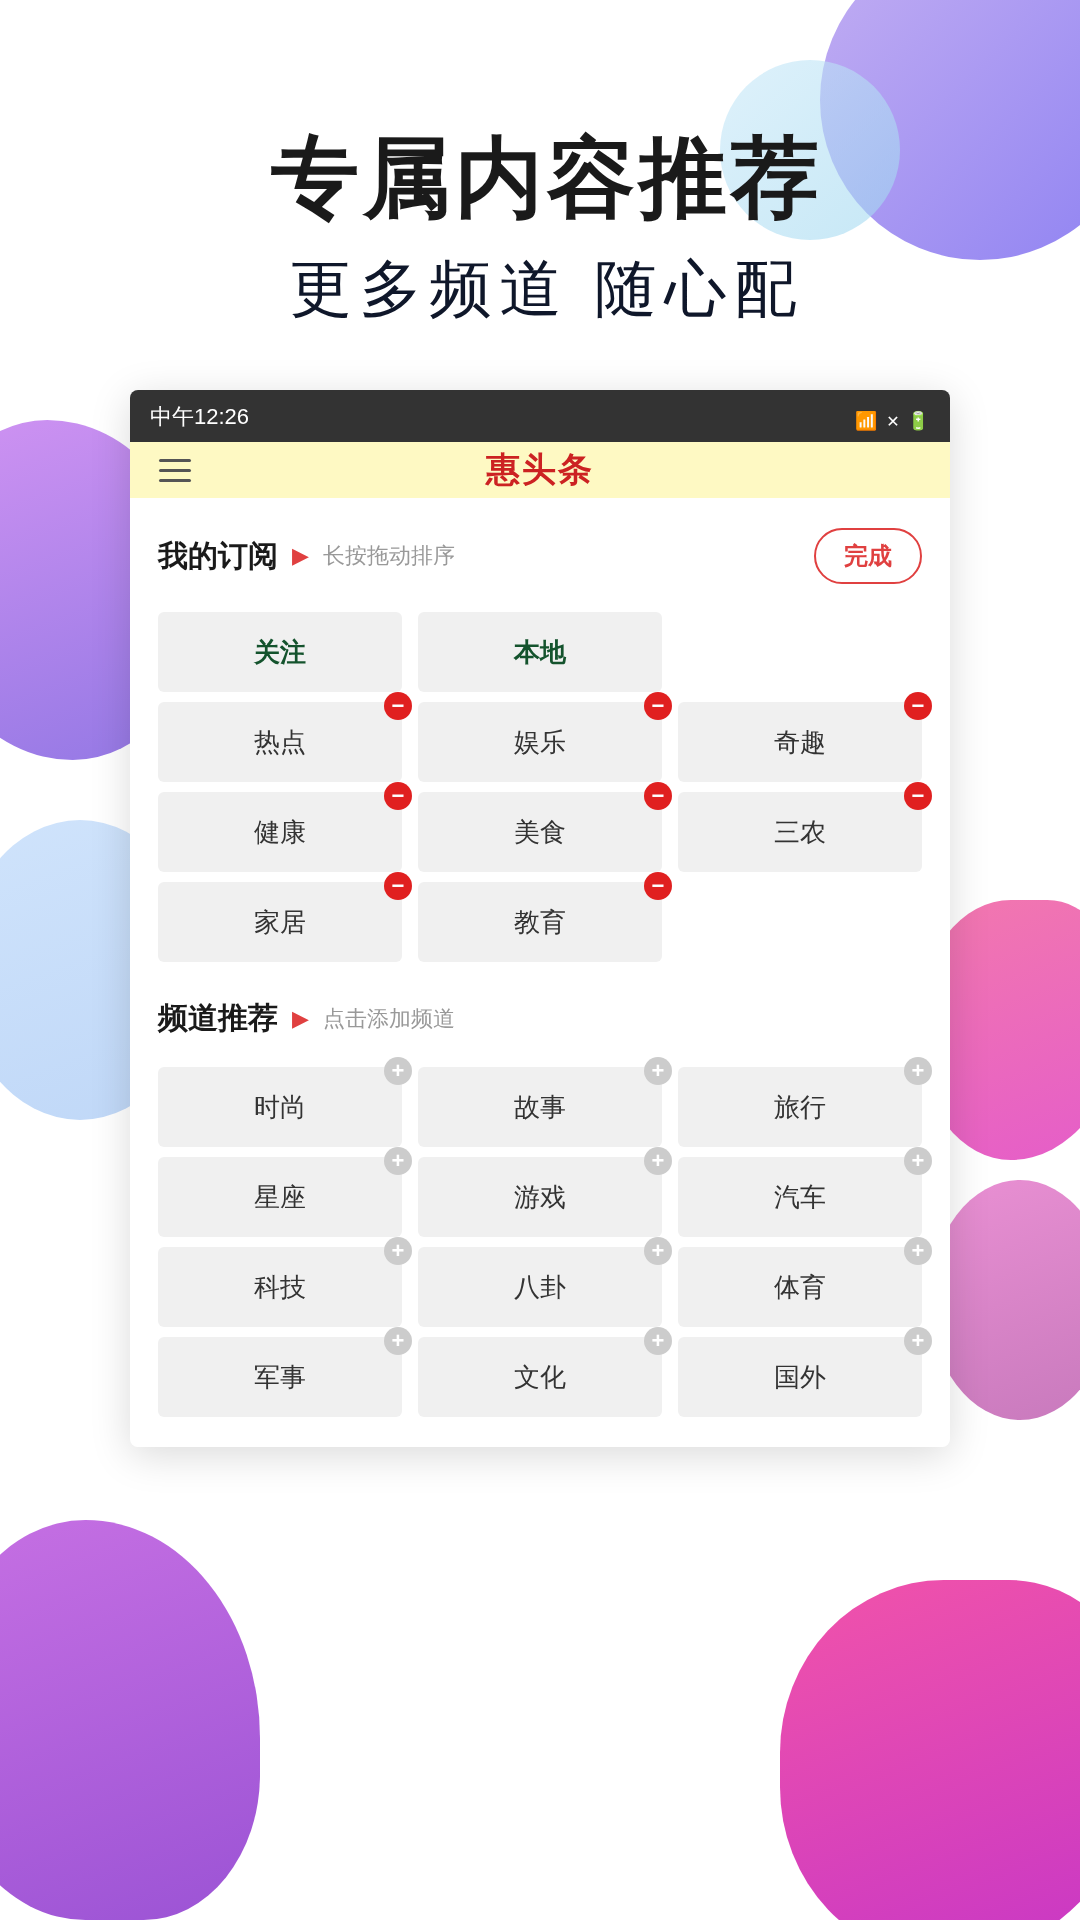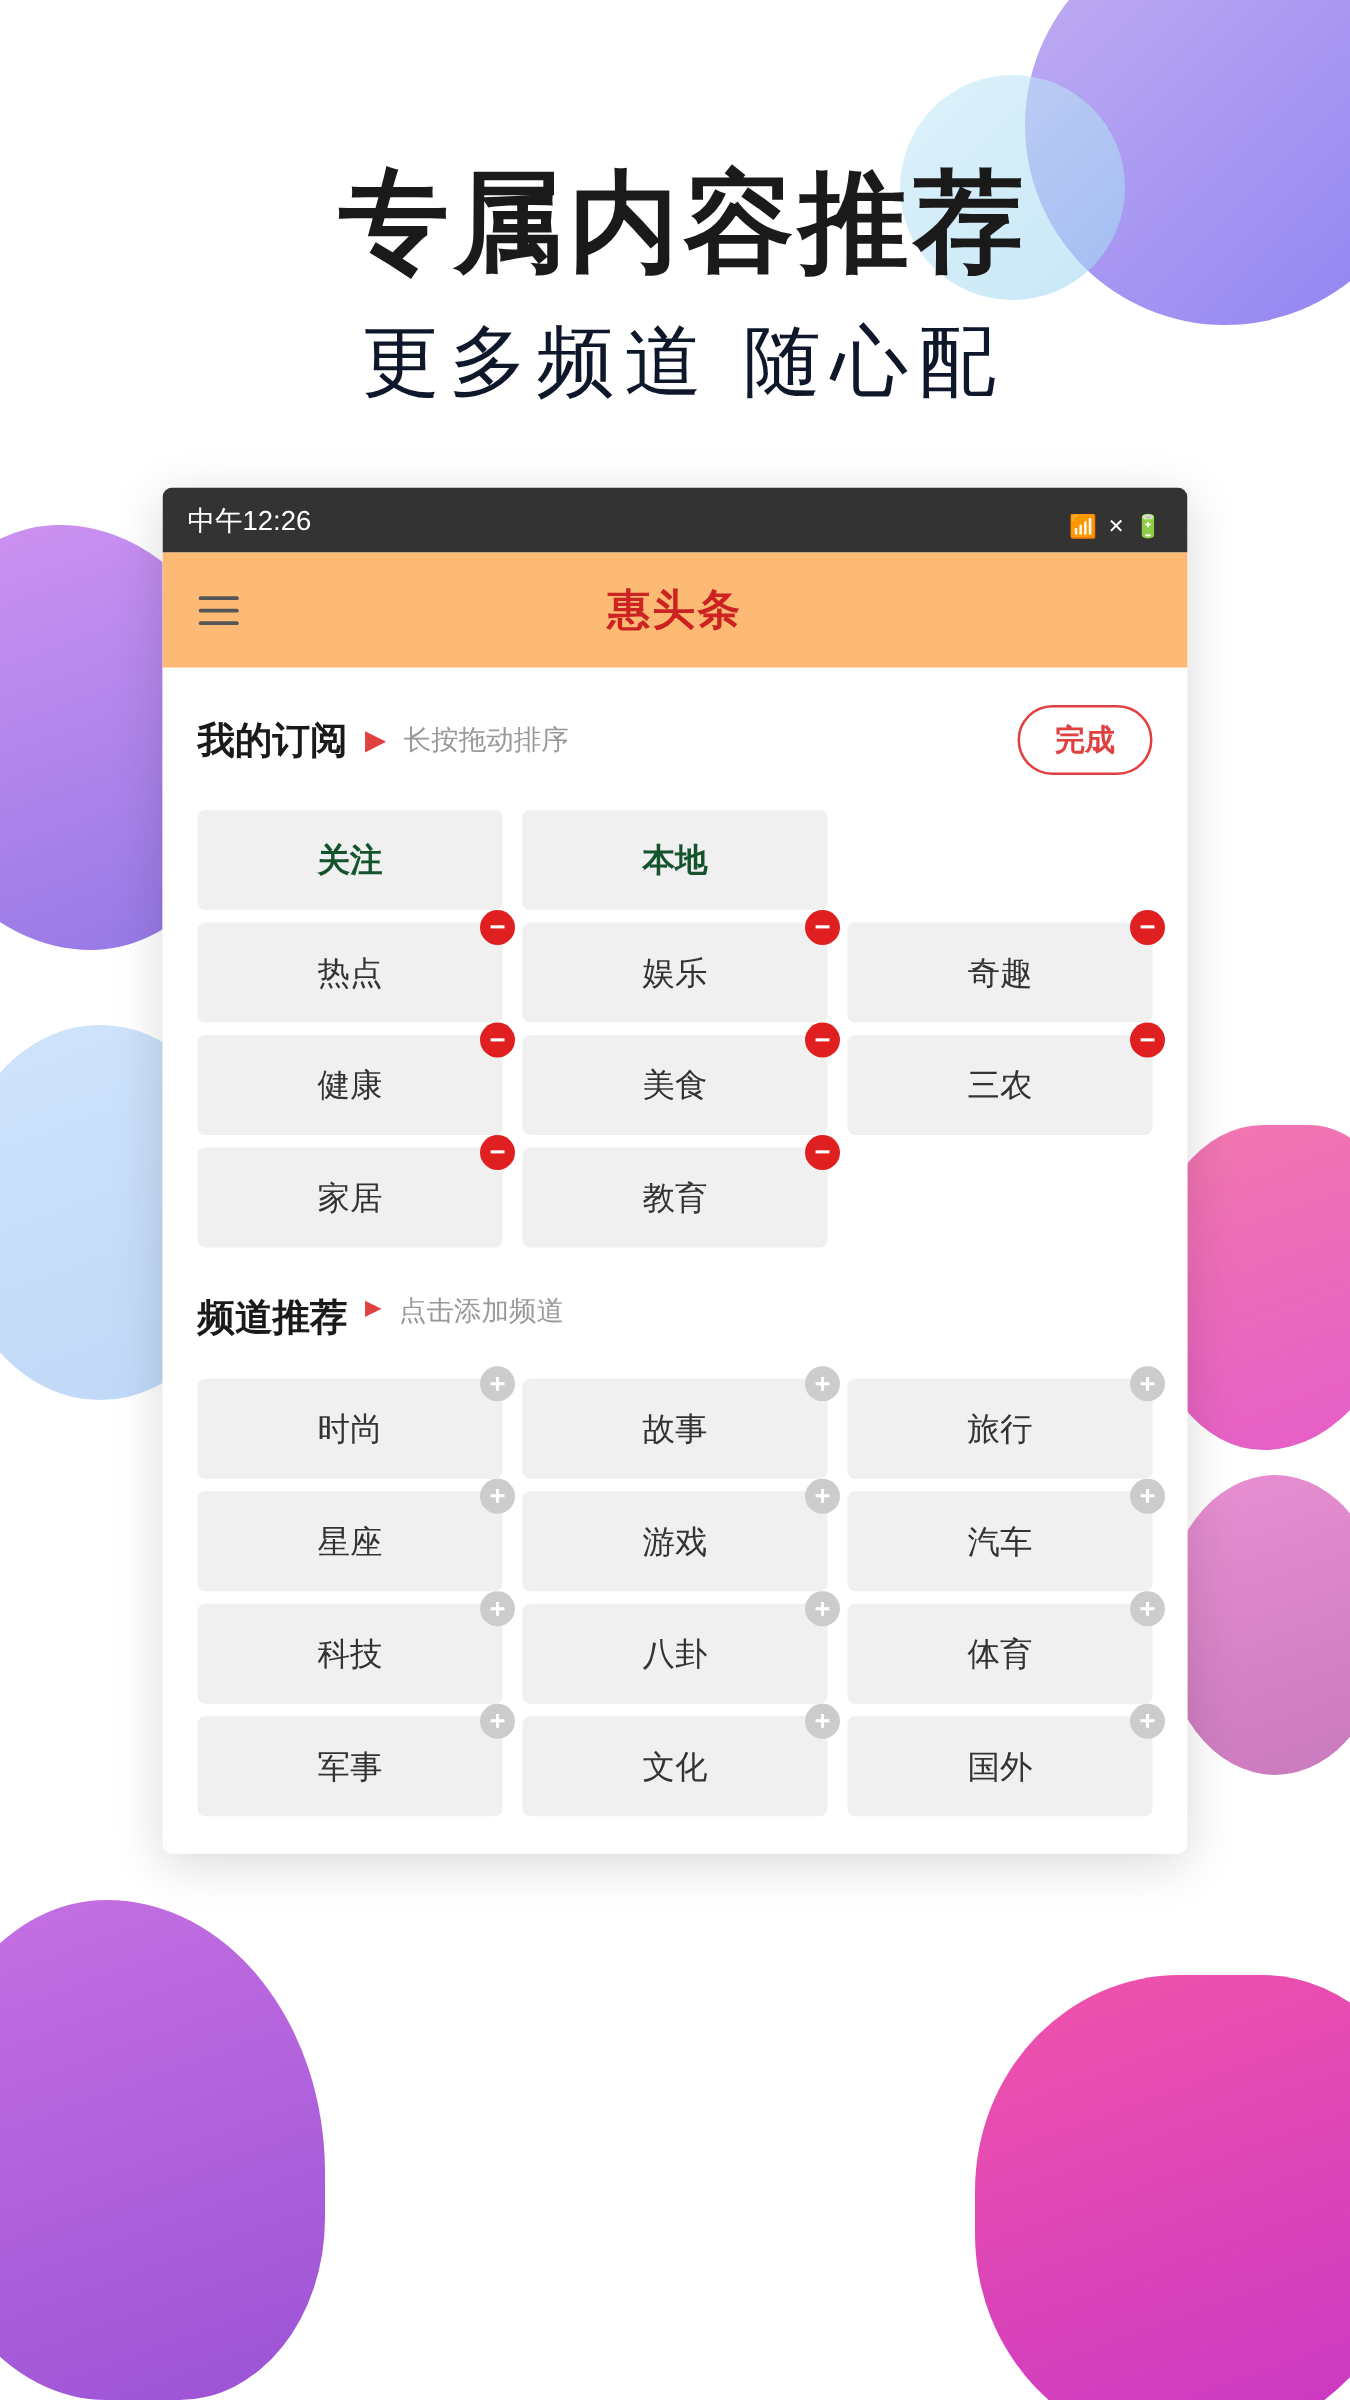--- a/index.html
+++ b/index.html
@@ -118,25 +118,25 @@
       display: flex;
       justify-content: space-between;
       align-items: flex-end;
       height: 52px;
     }
     .status-time { font-size: 22px; font-weight: 500; }
     .status-icons { display: flex; align-items: center; gap: 8px; font-size: 18px; }
 
     
     .app-header {
-      background: #fdba74;
+      background: #fef9c3;
       display: flex;
       align-items: center;
       justify-content: center;
-      height: 92px;
+      height: 56px;
       position: relative;
     }
     .menu-icon {
       position: absolute;
       left: 20px;
       width: 50px; height: 50px;
       display: flex; flex-direction: column; justify-content: center; align-items: center; gap: 7px;
     }
     .menu-line { width: 32px; height: 3px; background: #555; border-radius: 2px; }
     .app-logo {
@@ -239,24 +239,23 @@
       line-height: 1;
     }
 
     
     .recommend-section {
       margin-top: 36px;
     }
 
     .section-header-2 {
       display: flex;
-      align-items: flex-start;
+      align-items: center;
       gap: 14px;
       margin-bottom: 28px;
-      font-family: Liberation Mono, monospace;
     }
   </style>
 </head>
 <body>
 
 <div class="bg-blob blob-top-right"></div>
 <div class="bg-blob blob-top-right-2"></div>
 <div class="bg-blob blob-left-mid"></div>
 <div class="bg-blob blob-left-bottom"></div>
 <div class="bg-blob blob-right-mid"></div>

